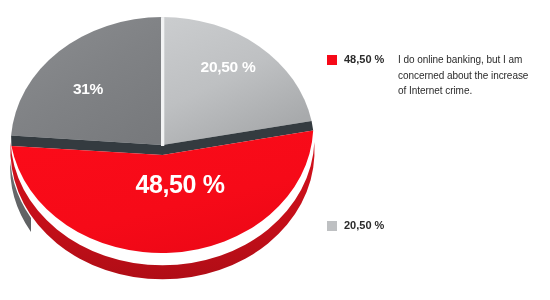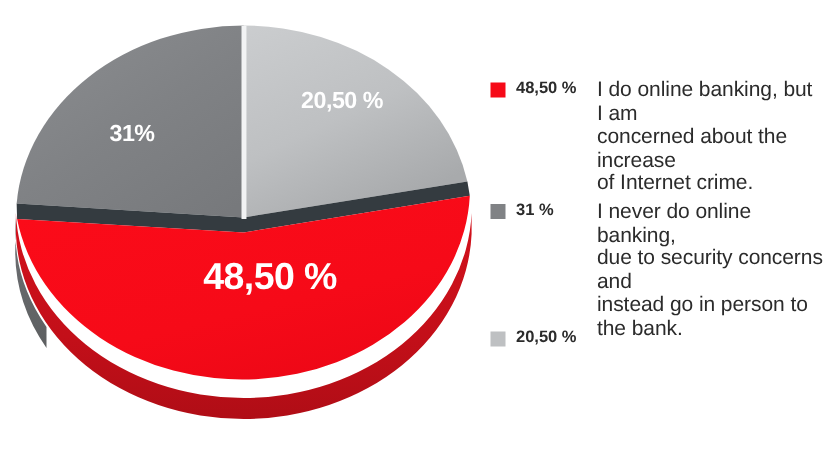--- a/index.html
+++ b/index.html
@@ -48,21 +48,21 @@
     width:54px;
     flex:0 0 54px;
     margin-left:7px;
     font-size:11px;
     font-weight:bold;
     color:#2b2b2b;
     line-height:15.5px;
     white-space:nowrap;
   }
   .legend-desc {
-    font-size:14px;
+    font-size:10px;
     color:#2b2b2b;
     line-height:15.5px;
     white-space:pre-line;
     letter-spacing:-0.05px;
   }
 </style>
 </head>
 <body>
 
 <div id="page">
@@ -147,27 +147,20 @@
   <div id="legend">
 
     <div class="legend-row r0">
       <span class="swatch" style="background:#f60a18"></span>
       <span class="legend-pct">48,50 %</span>
       <span class="legend-desc">I do online banking, but I am
 concerned about the increase
 of Internet crime.</span>
     </div>
 
-    <div class="legend-row r1">
-      <span class="swatch" style="background:#808285"></span>
-      <span class="legend-pct">31 %</span>
-      <span class="legend-desc">I never do online banking,
-due to security concerns and
-instead go in person to the bank.</span>
-    </div>
 
     <div class="legend-row r2">
       <span class="swatch" style="background:#bec0c2"></span>
       <span class="legend-pct">20,50 %</span>
     </div>
 
   </div>
 </div>
 
 </body></html>

